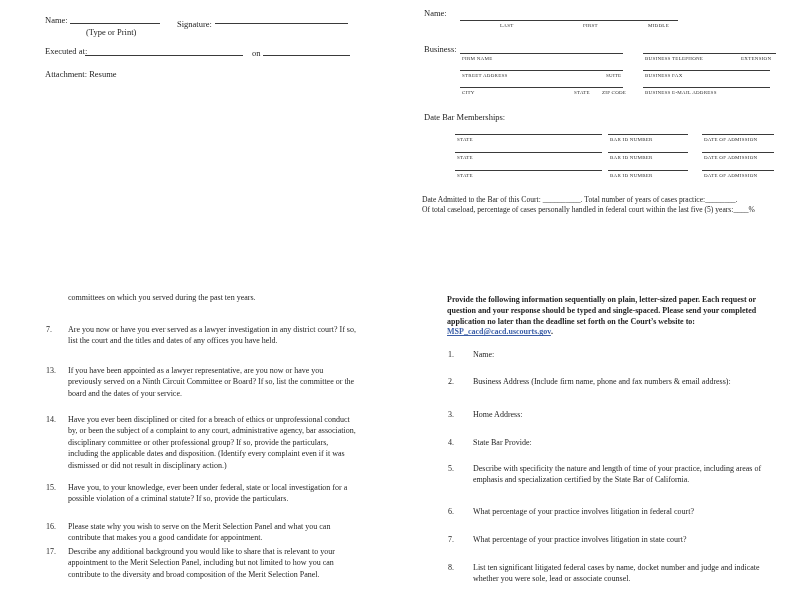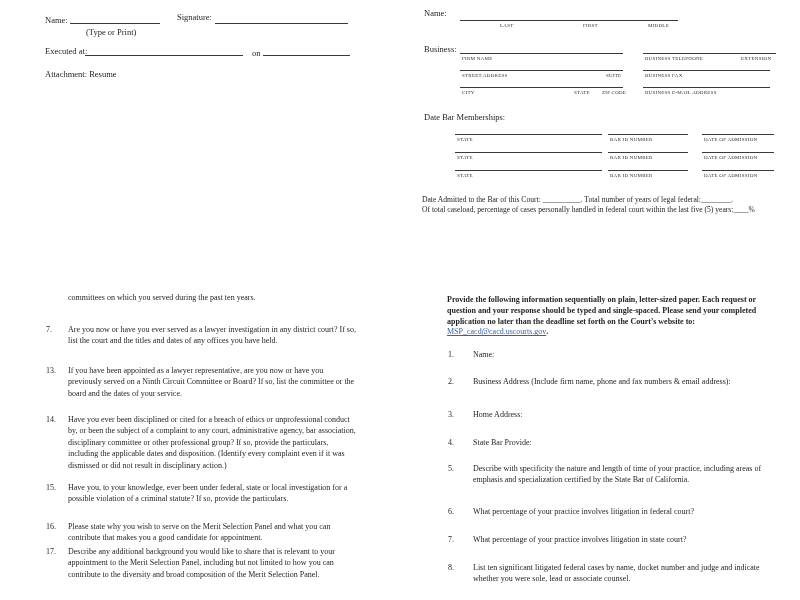--- a/index.html
+++ b/index.html
@@ -11,30 +11,30 @@
   .tiny{font-size:5px;letter-spacing:.25px;color:#2e2e2e;white-space:nowrap}
   .fill{height:0;border-bottom:1px solid #3a3a3a}
   .qitem{position:absolute;display:flex;font-size:8px;line-height:11.4px}
   .qitem.right{font-size:8px;line-height:10.5px}
   .qnum{flex:none;width:22px}
   .qitem.right .qnum{width:25px}
   .qtext{flex:1}
   .carryover{font-size:8px}
   .admission{font-size:7.6px;line-height:10.4px;white-space:nowrap}
   .instructions{font-size:8px;font-weight:bold;line-height:10.8px}
-  .email-link{color:#3c5fa7;text-decoration:underline;font-weight:normal;cursor:pointer}
+  .email-link{color:#3c5fa7;text-decoration:underline;font-weight:bold;cursor:pointer}
 </style>
 </head>
 <body>
 
 <div>
 
   <span class="abs lbl" style="left:45px;top:15px">Name:</span>
   <span class="abs fill" style="left:70px;top:23px;width:90px"></span>
-  <span class="abs lbl" style="left:177px;top:12px">Signature:</span>
+  <span class="abs lbl" style="left:177px;top:19px">Signature:</span>
   <span class="abs fill" style="left:215px;top:23px;width:133px"></span>
   <span class="abs lbl" style="left:86px;top:27px">(Type or Print)</span>
 
   <span class="abs lbl" style="left:45px;top:46px">Executed at:</span>
   <span class="abs fill" style="left:85px;top:55px;width:158px"></span>
   <span class="abs lbl" style="left:252px;top:48px">on</span>
   <span class="abs fill" style="left:263px;top:55px;width:87px"></span>
 
   <span class="abs lbl" style="left:45px;top:69px">Attachment: Resume</span>
 
@@ -110,21 +110,21 @@
   <span class="abs tiny" style="left:610px;top:155px">BAR ID NUMBER</span>
   <span class="abs tiny" style="left:704px;top:155px">DATE OF ADMISSION</span>
 
   <span class="abs fill" style="left:455px;top:170px;width:147px"></span>
   <span class="abs fill" style="left:608px;top:170px;width:80px"></span>
   <span class="abs fill" style="left:702px;top:170px;width:72px"></span>
   <span class="abs tiny" style="left:457px;top:173px">STATE</span>
   <span class="abs tiny" style="left:610px;top:173px">BAR ID NUMBER</span>
   <span class="abs tiny" style="left:704px;top:173px">DATE OF ADMISSION</span>
 
-  <div class="abs admission" style="left:422px;top:195px">Date Admitted to the Bar of this Court: __________. Total number of years of legal federal:________.</div>
+  <div class="abs admission" style="left:422px;top:195px">Date Admitted to the Bar of this Court: __________. Total number of years of cases practice:________.</div>
   <div class="abs admission" style="left:422px;top:205px">Of total caseload, percentage of cases personally handled in federal court within the last five (5) years:____%</div>
 
   <div class="abs instructions" style="left:447px;top:295px;width:332px"><span>Provide the following information sequentially on plain, letter-sized paper. Each request or question and your response should be typed and single-spaced.  Please send your completed application no later than the deadline set forth on the Court’s website to: </span><a class="email-link">MSP_cacd@cacd.uscourts.gov</a><span>.</span></div>
 
   <div class="qitem right" style="left:448px;top:350px;width:330px">
     <span class="qnum">1.</span>
     <span class="qtext">Name:</span>
   </div>
   <div class="qitem right" style="left:448px;top:377px;width:330px">
     <span class="qnum">2.</span>

